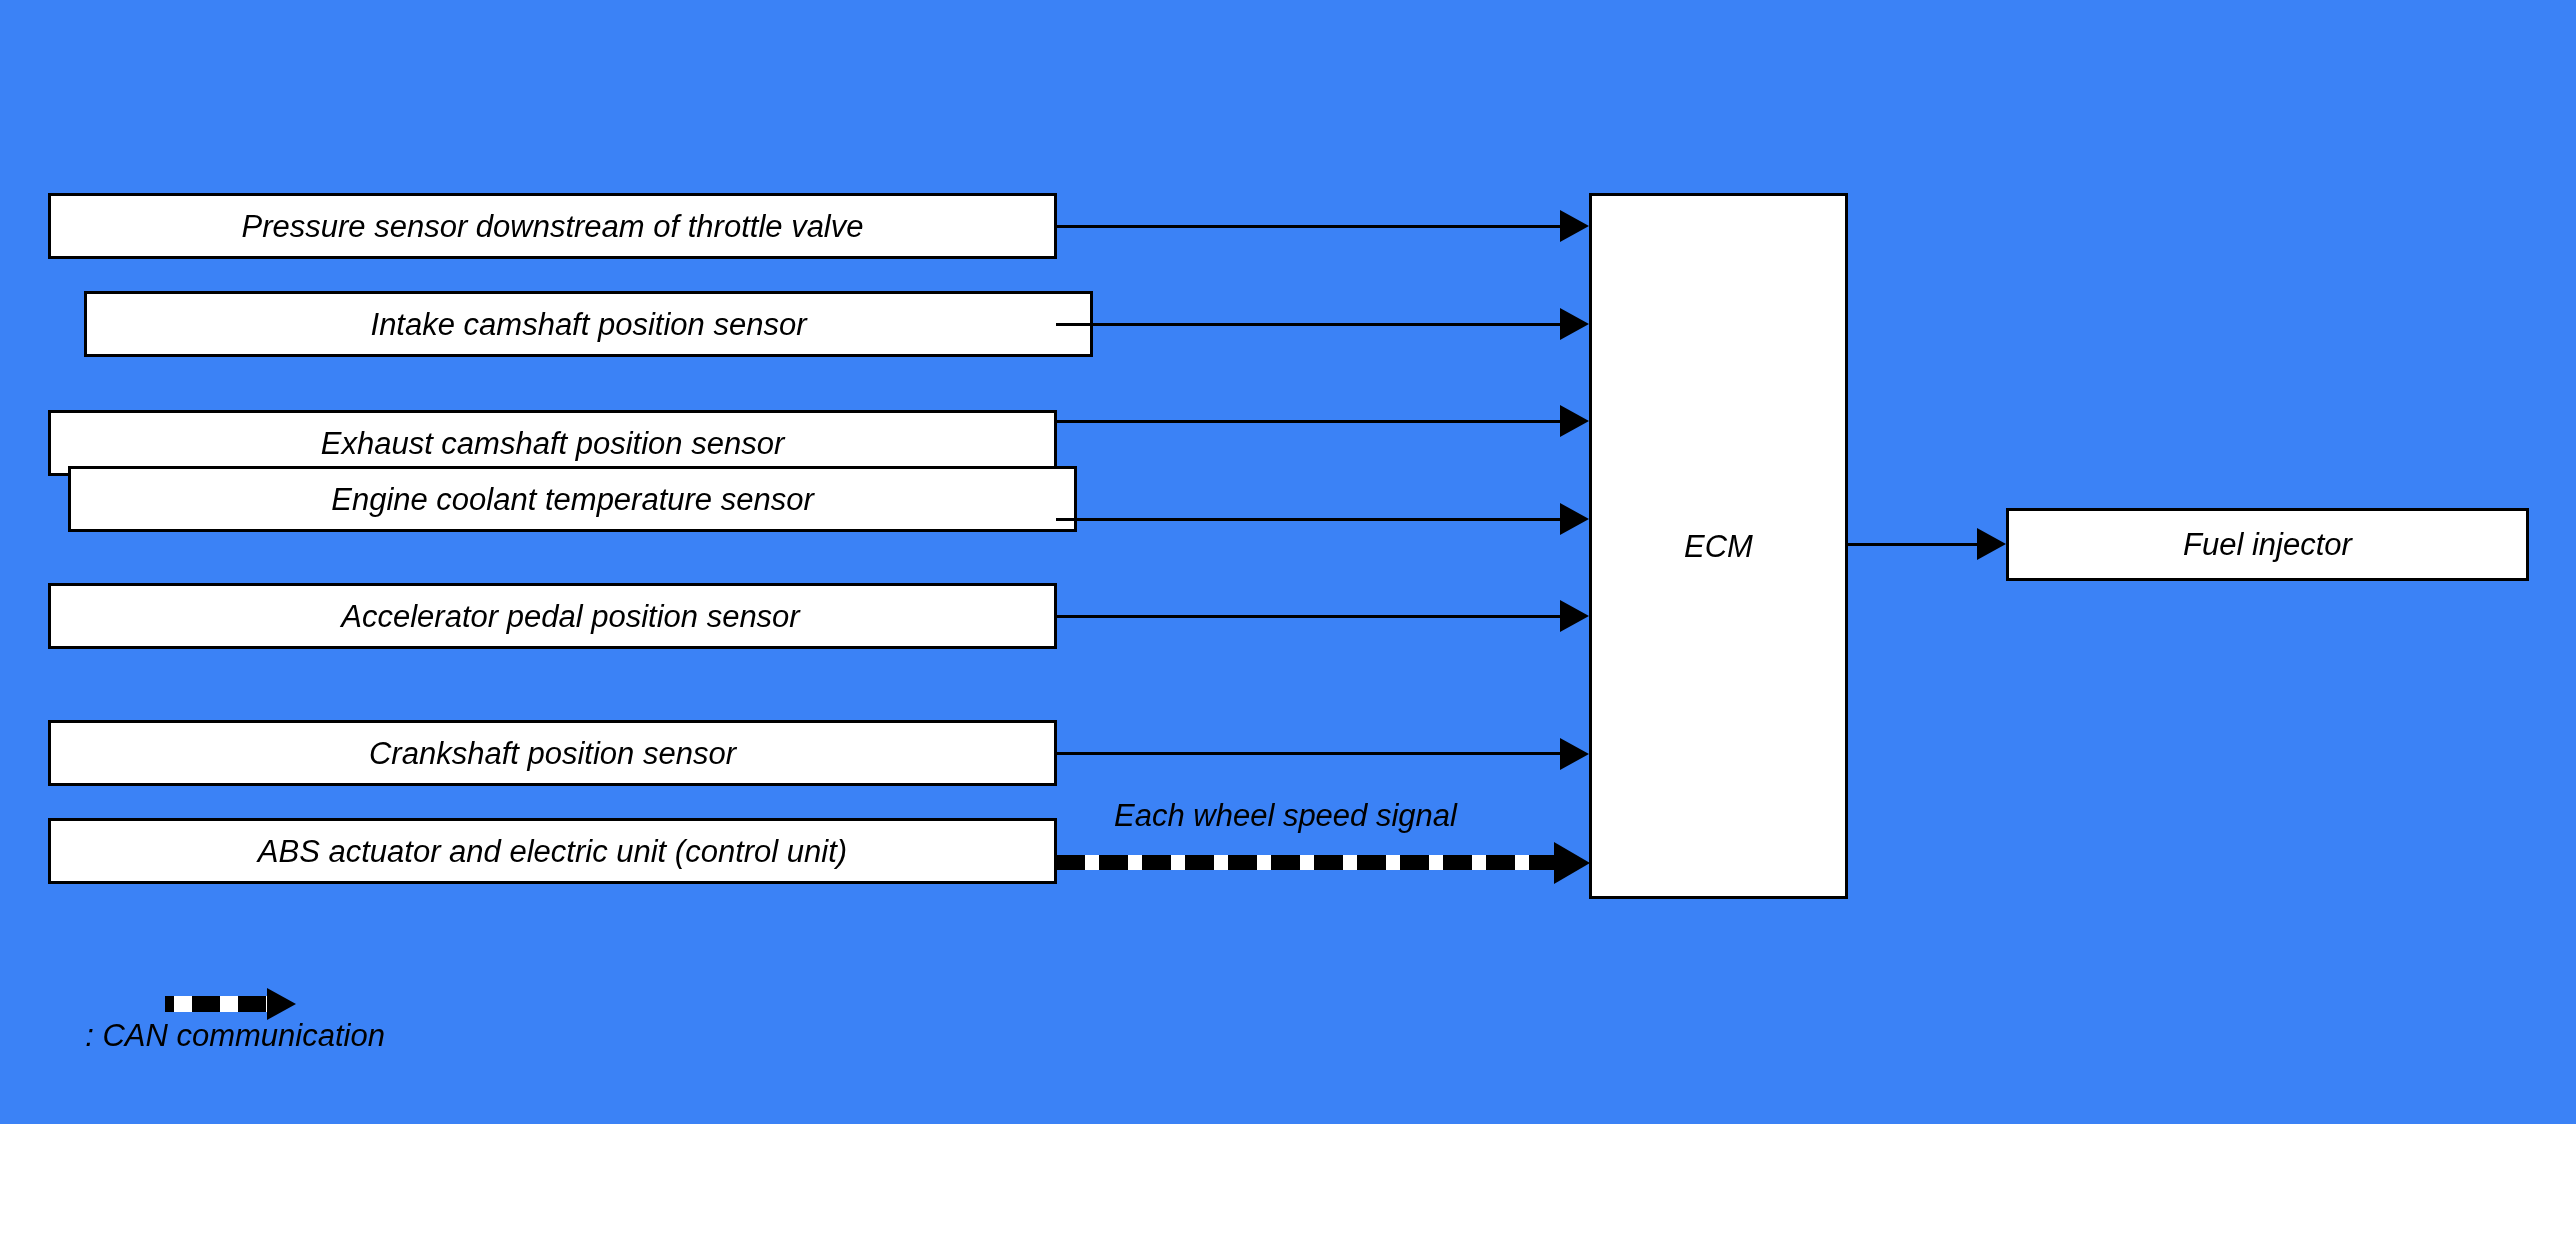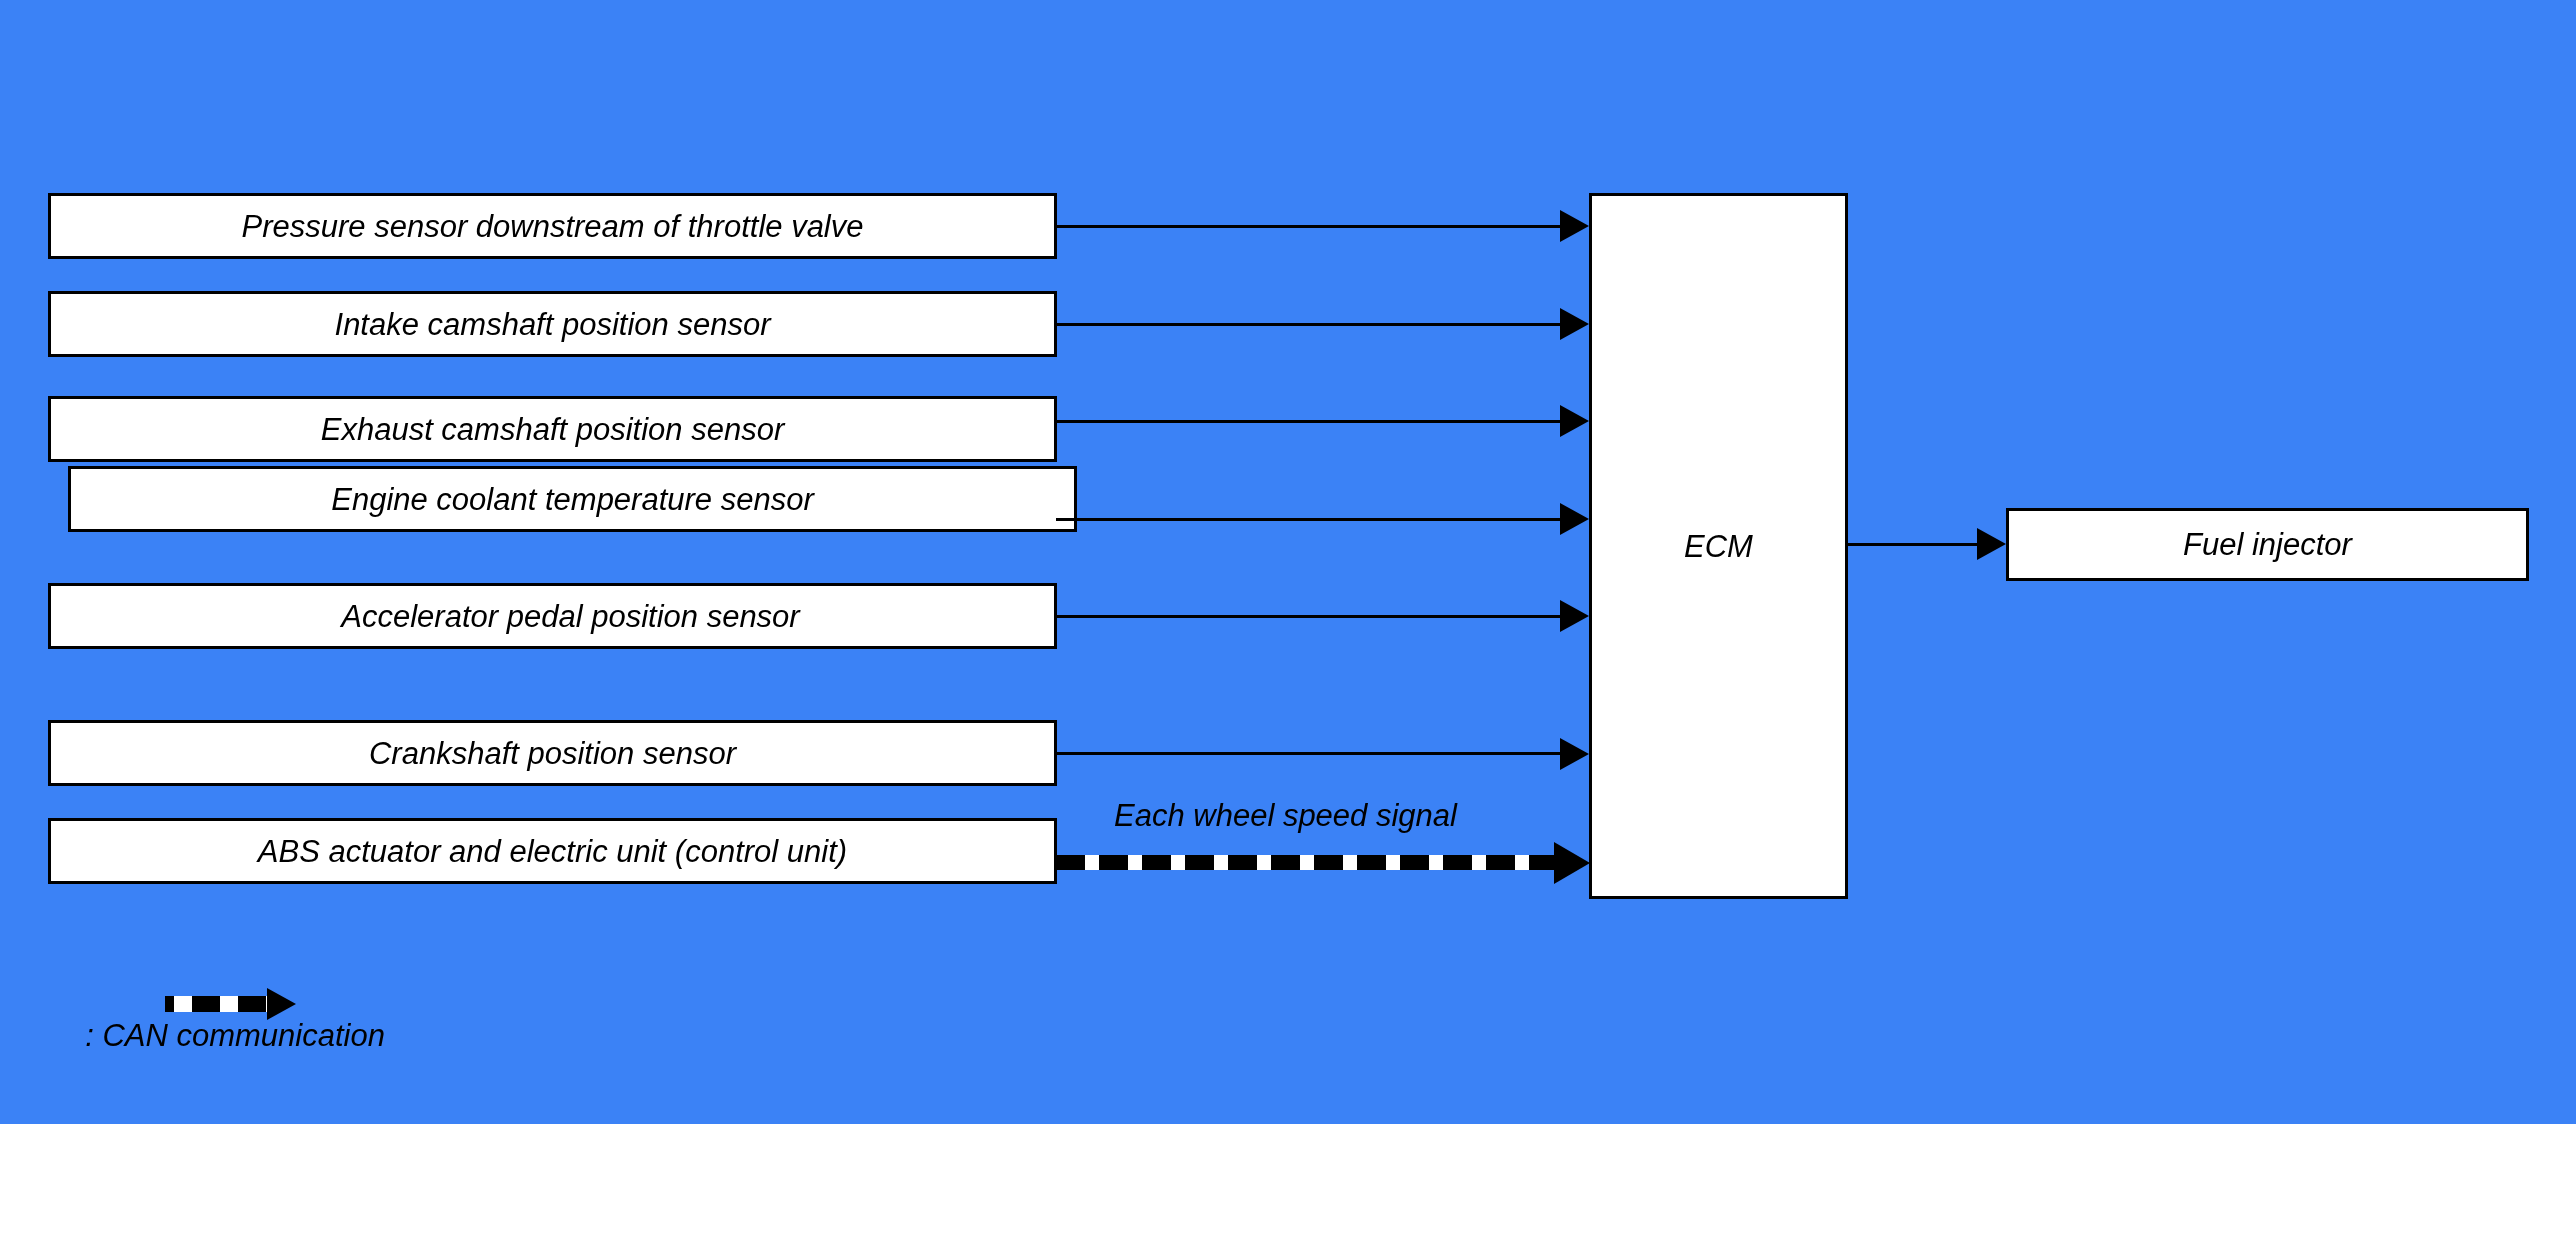--- a/index.html
+++ b/index.html
@@ -162,25 +162,25 @@
 </style>
 </head>
 <body>
 
 <div id="canvas">
 
   <div class="node-box sensor-box" style="top:193px;">
     <span class="node-label">Pressure sensor downstream of throttle valve</span>
   </div>
 
-  <div class="node-box sensor-box" style="top:291px;">
+  <div class="node-box sensor-box" style="top:291px;margin-left:36px;">
     <span class="node-label">Intake camshaft position sensor</span>
   </div>
 
-  <div class="node-box sensor-box" style="top:396px;justify-content:center;">
+  <div class="node-box sensor-box" style="top:410px;justify-content:center;">
     <span class="node-label">Exhaust camshaft position sensor</span>
   </div>
 
   <div class="node-box sensor-box" style="top:466px;margin-left:20px;">
     <span class="node-label">Engine coolant temperature sensor</span>
   </div>
 
   <div class="node-box sensor-box" style="top:583px;padding-left:36px;">
     <span class="node-label">Accelerator pedal position sensor</span>
   </div>

